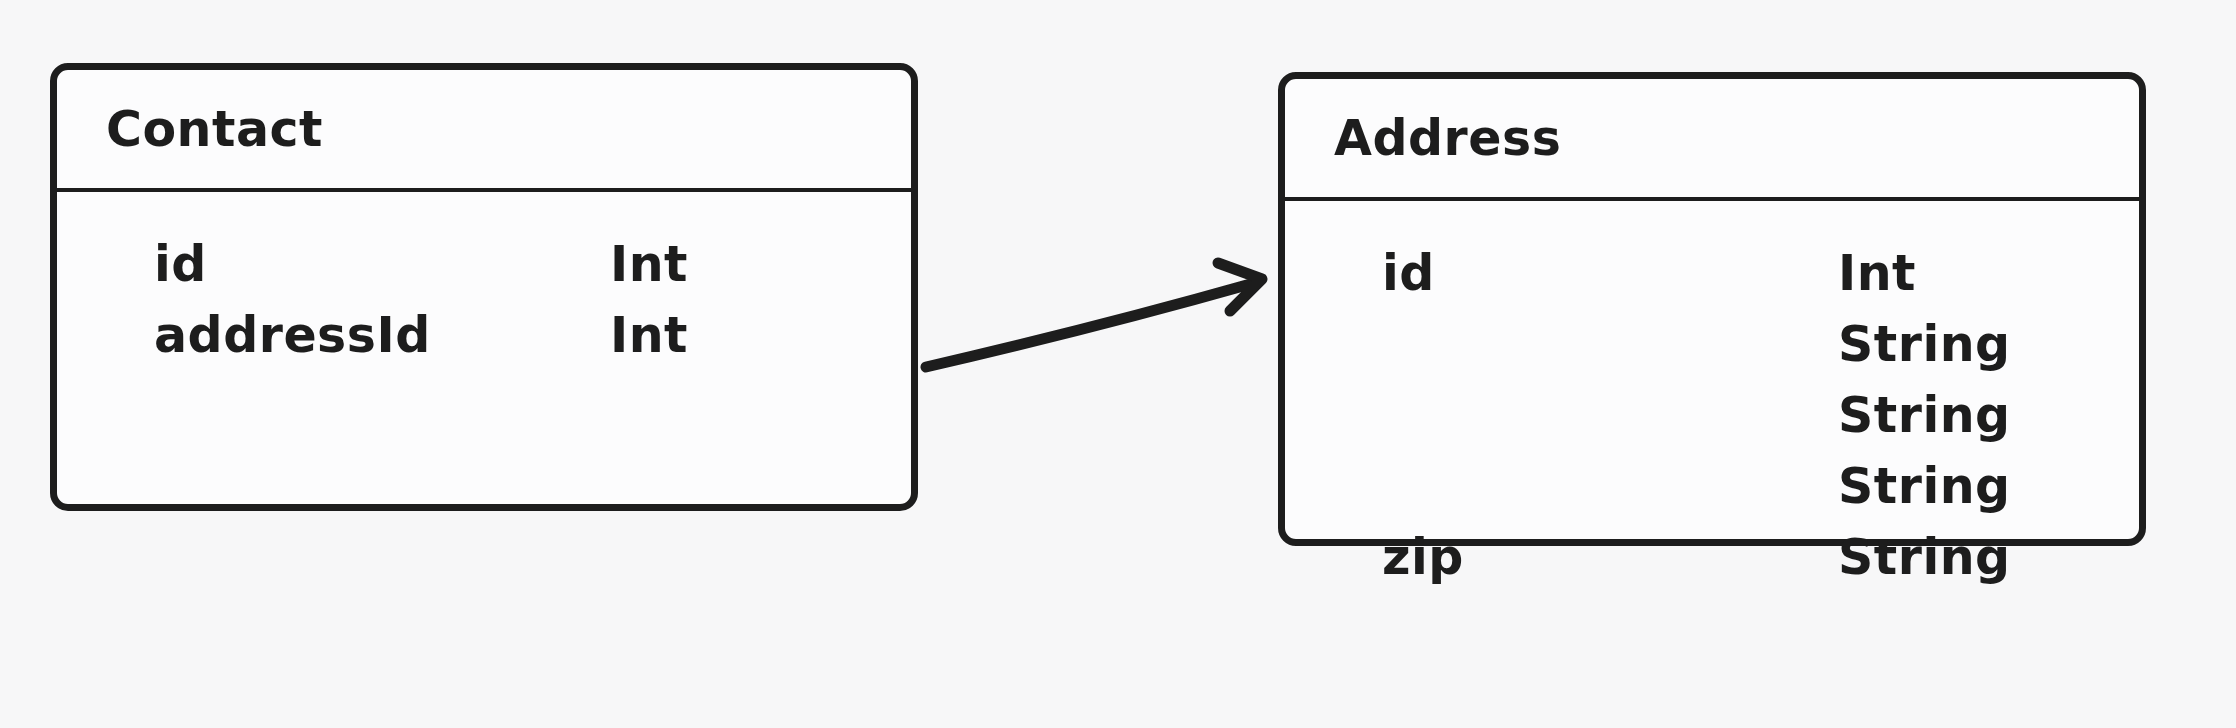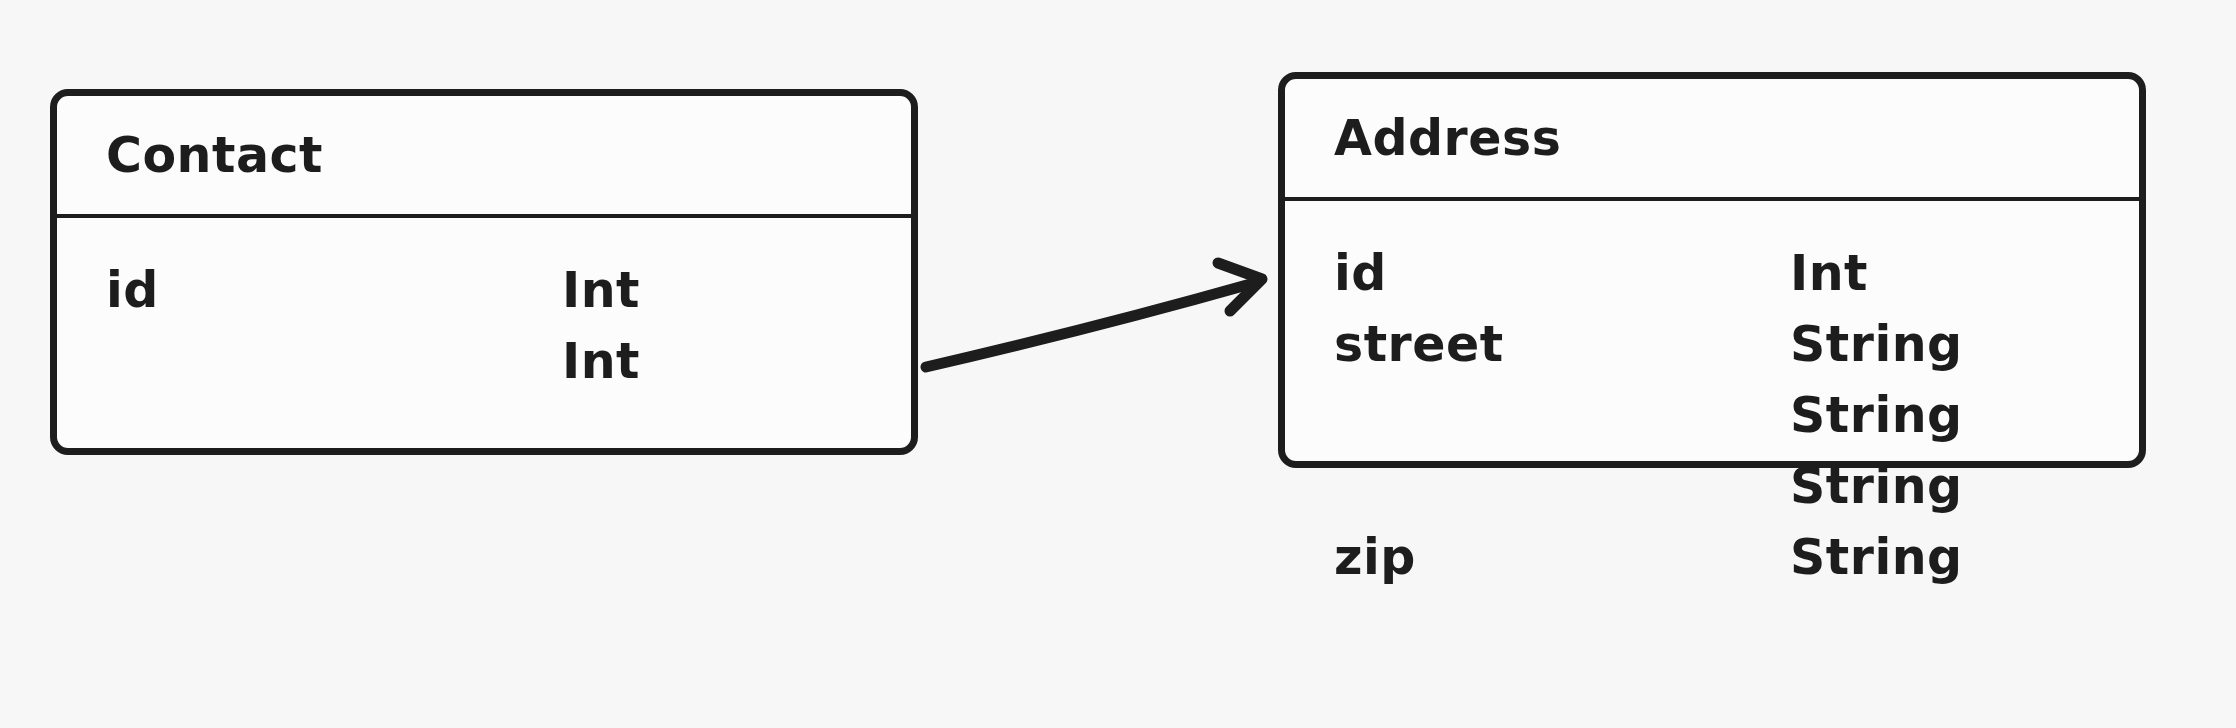--- a/index.html
+++ b/index.html
@@ -21,29 +21,29 @@
   }
   .entity {
     position: absolute;
     box-sizing: border-box;
     border: 7px solid #1d1d1d;
     border-radius: 18px;
     background: #fcfcfd;
   }
   .entity-contact {
     left: 50px;
-    top: 89px;
+    top: 63px;
     width: 868px;
-    height: 366px;
+    height: 448px;
   }
   .entity-address {
     left: 1278px;
     top: 72px;
     width: 868px;
-    height: 396px;
+    height: 474px;
   }
   .entity-header {
     box-sizing: border-box;
     height: 122px;
     border-bottom: 4px solid #1d1d1d;
     display: flex;
     align-items: center;
     padding-left: 49px;
   }
   .entity-title {
@@ -53,20 +53,21 @@
     white-space: nowrap;
   }
   .entity-fields {
     padding: 37px 0 0 49px;
   }
   .field-row {
     position: relative;
     height: 71px;
     display: flex;
     align-items: center;
+    margin-left: 48px;
   }
   .field-name, .field-type {
     font-size: 49px;
     font-weight: 600;
     letter-spacing: 0.5px;
     white-space: nowrap;
     line-height: 71px;
   }
   .field-type {
     position: absolute;
@@ -96,36 +97,36 @@
   <div class="entity entity-contact">
     <div class="entity-header">
       <span class="entity-title">Contact</span>
     </div>
     <div class="entity-fields">
       <div class="field-row">
         <span class="field-name">id</span>
         <span class="field-type">Int</span>
       </div>
       <div class="field-row">
+        <span class="field-name">addressId</span>
         <span class="field-type">Int</span>
       </div>
     </div>
   </div>
 
   <div class="entity entity-address">
     <div class="entity-header">
       <span class="entity-title">Address</span>
     </div>
     <div class="entity-fields">
       <div class="field-row">
         <span class="field-name">id</span>
         <span class="field-type">Int</span>
       </div>
       <div class="field-row">
-        <span class="field-name">street</span>
         <span class="field-type">String</span>
       </div>
       <div class="field-row">
         <span class="field-type">String</span>
       </div>
       <div class="field-row">
         <span class="field-type">String</span>
       </div>
       <div class="field-row">
         <span class="field-name">zip</span>

